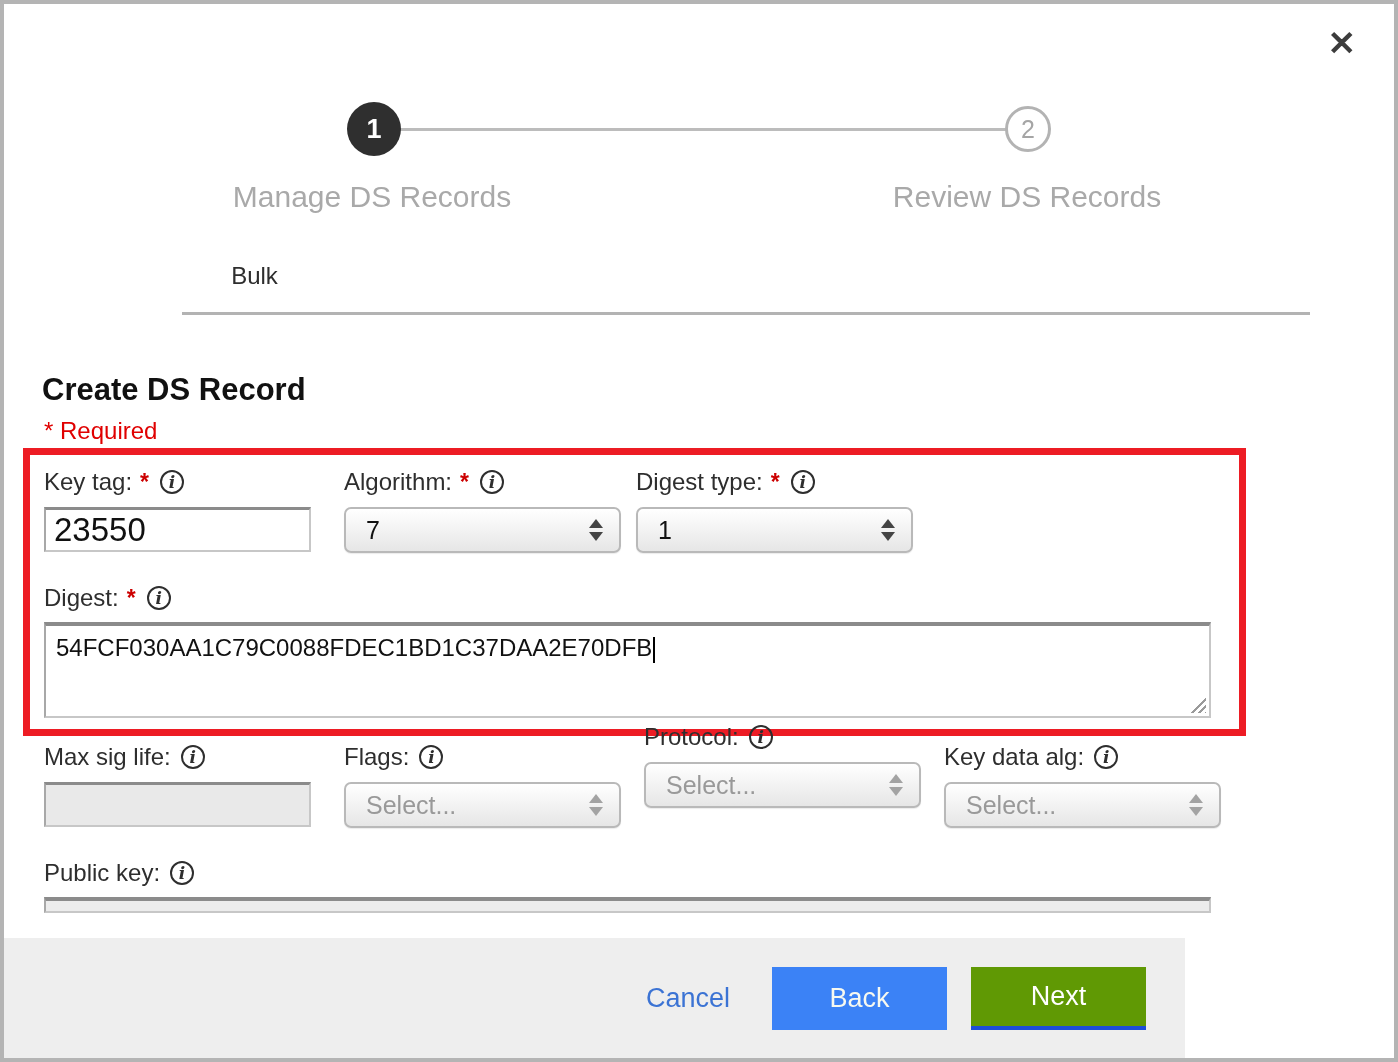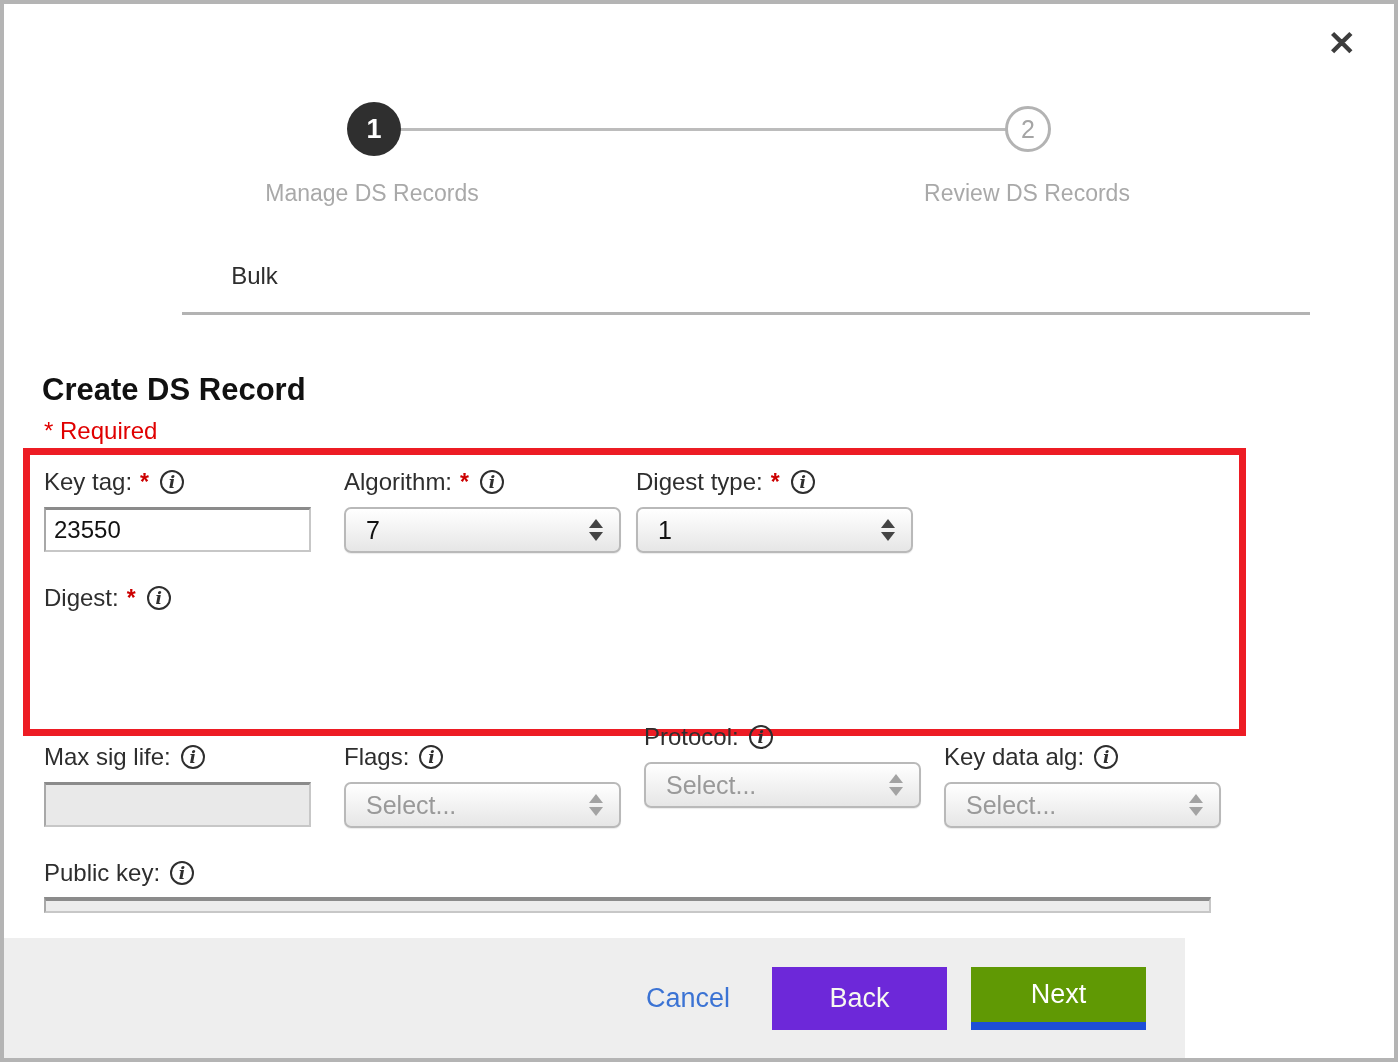--- a/index.html
+++ b/index.html
@@ -16,21 +16,21 @@
   .close-btn{
     position:absolute;top:22px;right:38px;
     font-size:34px;font-weight:bold;color:#3c3c3c;
     cursor:pointer;line-height:1;
   }
   
   .step-line{position:absolute;left:394px;top:124px;width:612px;height:3px;background:#bcbcbc;}
   .step-circle{position:absolute;border-radius:50%;display:flex;align-items:center;justify-content:center;}
   .step-1{left:343px;top:98px;width:54px;height:54px;background:#2f2f2f;color:#fff;font-size:27px;font-weight:bold;}
   .step-2{left:1001px;top:102px;width:46px;height:46px;background:#fff;border:3px solid #b3b3b3;color:#a5a5a5;font-size:25px;}
-  .step-label{position:absolute;top:176px;transform:translateX(-50%);color:#a9a9a9;font-size:23px;white-space:nowrap;}
+  .step-label{position:absolute;top:176px;transform:translateX(-50%);color:#a9a9a9;font-size:30px;white-space:nowrap;}
   .step-label-1{left:368px;}
   .step-label-2{left:1023px;}
   
   .tab{position:absolute;top:234px;height:76px;display:flex;align-items:center;justify-content:center;font-size:24px;cursor:pointer;}
   .tab-single{left:38px;width:141px;border:1px solid #c9c9c9;border-bottom:none;background:#fff;color:#555;z-index:2;}
   .tab-bulk{left:179px;width:143px;color:#2e2e2e;}
   .tab-line{position:absolute;left:178px;top:308px;width:1128px;height:3px;background:#b3b3b3;}
   
   .page-title{position:absolute;left:38px;top:368px;font-size:31px;font-weight:bold;color:#111;}
   .required-note{position:absolute;left:40px;top:413px;font-size:24px;color:#e00000;}
@@ -48,21 +48,21 @@
     display:inline-flex;align-items:center;justify-content:center;
     width:24px;height:24px;margin-left:9px;
     border:2px solid #2e2e2e;border-radius:50%;
     font-family:"DejaVu Serif", serif;font-style:italic;font-weight:bold;
     font-size:17px;color:#2e2e2e;flex:0 0 auto;
   }
   .text-input{
     width:267px;height:45px;margin-top:11px;
     border:2px solid #c7c7c7;border-top:3px solid #8b8b8b;border-left:2px solid #a8a8a8;
     background:#fff;font-family:"Liberation Sans", sans-serif;
-    font-size:24px;color:#111;padding:0 8px;outline:none;
+    font-size:33px;color:#111;padding:0 8px;outline:none;
   }
   .text-input.disabled{background:#e9e9e9;}
   .selectbox{
     position:relative;width:277px;height:46px;margin-top:11px;
     border:2px solid #b9b9b9;border-radius:7px;
     background:linear-gradient(#ffffff,#e6e6e6);
     display:flex;align-items:center;padding-left:20px;
     font-size:25px;color:#111;cursor:pointer;
     box-shadow:0 1px 1px rgba(0,0,0,0.08);
   }
@@ -89,22 +89,22 @@
   .pubkey-area{width:1167px;height:16px;background:#ececec;padding:0;}
   
   .footer{
     position:absolute;left:0;top:934px;width:1181px;height:120px;
     background:#eeeeee;
     display:flex;align-items:center;justify-content:flex-end;
     padding-right:39px;gap:24px;
   }
   .cancel-link{color:#3b73d4;font-size:27px;cursor:pointer;margin-right:18px;}
   .btn{width:175px;height:63px;display:flex;align-items:center;justify-content:center;font-size:27px;cursor:pointer;border:none;}
-  .btn-back{background:#6d28d9;color:#f7f9f0;}
-  .btn-next{background:#609904;color:#ffffff;border-bottom:8px solid #1d4ed8;}
+  .btn-back{background:#3b82f6;color:#f7f9f0;}
+  .btn-next{background:#609904;color:#ffffff;border-bottom:4px solid #1d4ed8;}
 </style>
 </head>
 <body>
 
 <div class="modal">
 
   <div class="close-btn">✕</div>
 
   <div class="step-line"></div>
   <div class="step-circle step-1">1</div>
@@ -158,20 +158,24 @@
         </span>
     </div>
   </div>
 
   <div class="field" style="left:40px;top:580px;">
     <div class="field-label">
       <span>Digest:</span>
       <span class="req-star">*</span>
       <span class="info-icon">i</span>
     </div>
+    <div class="textarea digest-area">
+      <span>54FCF030AA1C79C0088FDEC1BD1C37DAA2E70DFB</span><span class="caret"></span>
+      <span class="resize-grip"></span>
+    </div>
   </div>
 
   <div class="field" style="left:40px;top:739px;">
     <div class="field-label">
       <span>Max sig life:</span>
       <span class="info-icon" style="margin-left:10px;">i</span>
     </div>
     <input class="text-input disabled" type="text" disabled="" value="" style="">
   </div>
 

